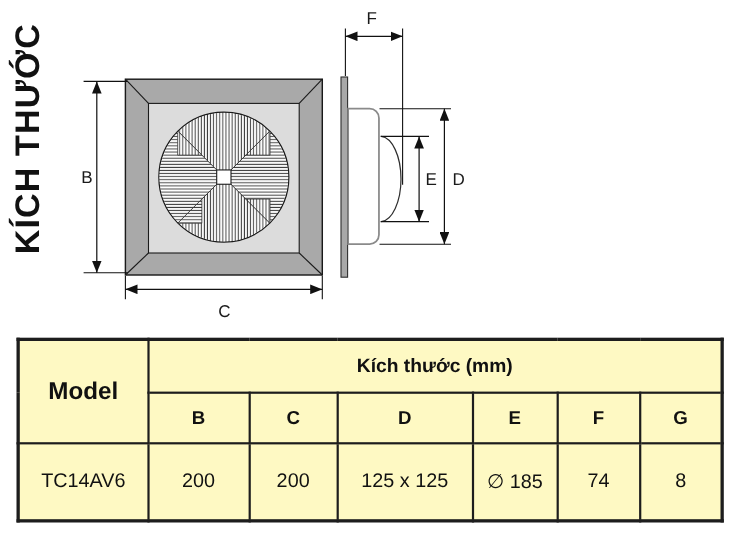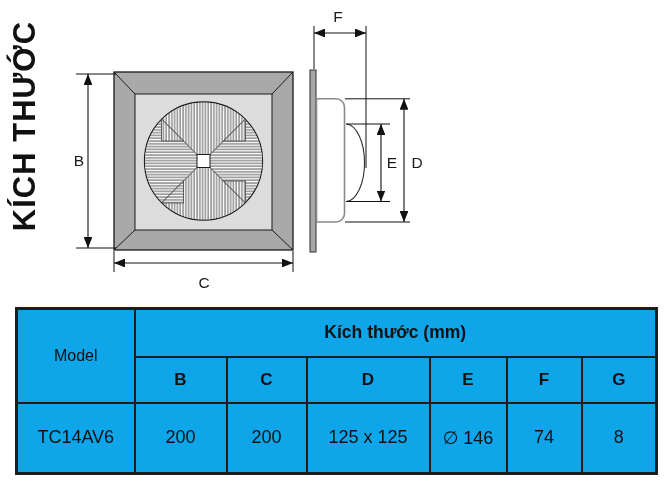--- a/index.html
+++ b/index.html
@@ -19,27 +19,27 @@
   .diagram text{font-family:"Liberation Sans",sans-serif;font-size:15.5px;fill:#1a1a1a;}
 
   
   .dim-table{
     position:absolute;left:15px;top:307px;width:640px;
     border-collapse:collapse;table-layout:fixed;
     font-family:"Liberation Sans",sans-serif;
   }
   .dim-table td,.dim-table th{
     border:2px solid #1d1d1d;text-align:center;vertical-align:middle;
-    padding:12px;color:#111;background:#0ea5e9;
+    padding:12px;color:#111;background:#fef9c3;
   }
   .dim-table{border:3px solid #1d1d1d;}
   .row-group-header{height:48px;font-size:17.5px;font-weight:bold;}
   .row-col-header{height:46px;font-size:17px;font-weight:bold;}
   .row-data{height:71px;font-size:18px;font-weight:normal;margin-top:20px;}
-  .model-cell{font-size:16px;font-weight:normal;}
+  .model-cell{font-size:22px;font-weight:bold;}
 </style>
 </head>
 <body>
 
 <div id="page">
 
   <div class="page-title">KÍCH THƯỚC</div>
 
   <svg class="diagram" width="667" height="300" viewBox="0 0 667 300">
     <defs>
@@ -150,20 +150,20 @@
         <td>D</td>
         <td>E</td>
         <td>F</td>
         <td>G</td>
       </tr>
       <tr class="row-data">
         <td>TC14AV6</td>
         <td>200</td>
         <td>200</td>
         <td>125 x 125</td>
-        <td>∅ 146</td>
+        <td>∅ 185</td>
         <td>74</td>
         <td>8</td>
       </tr>
     </tbody>
   </table>
 
 </div>
 
 </body></html>

